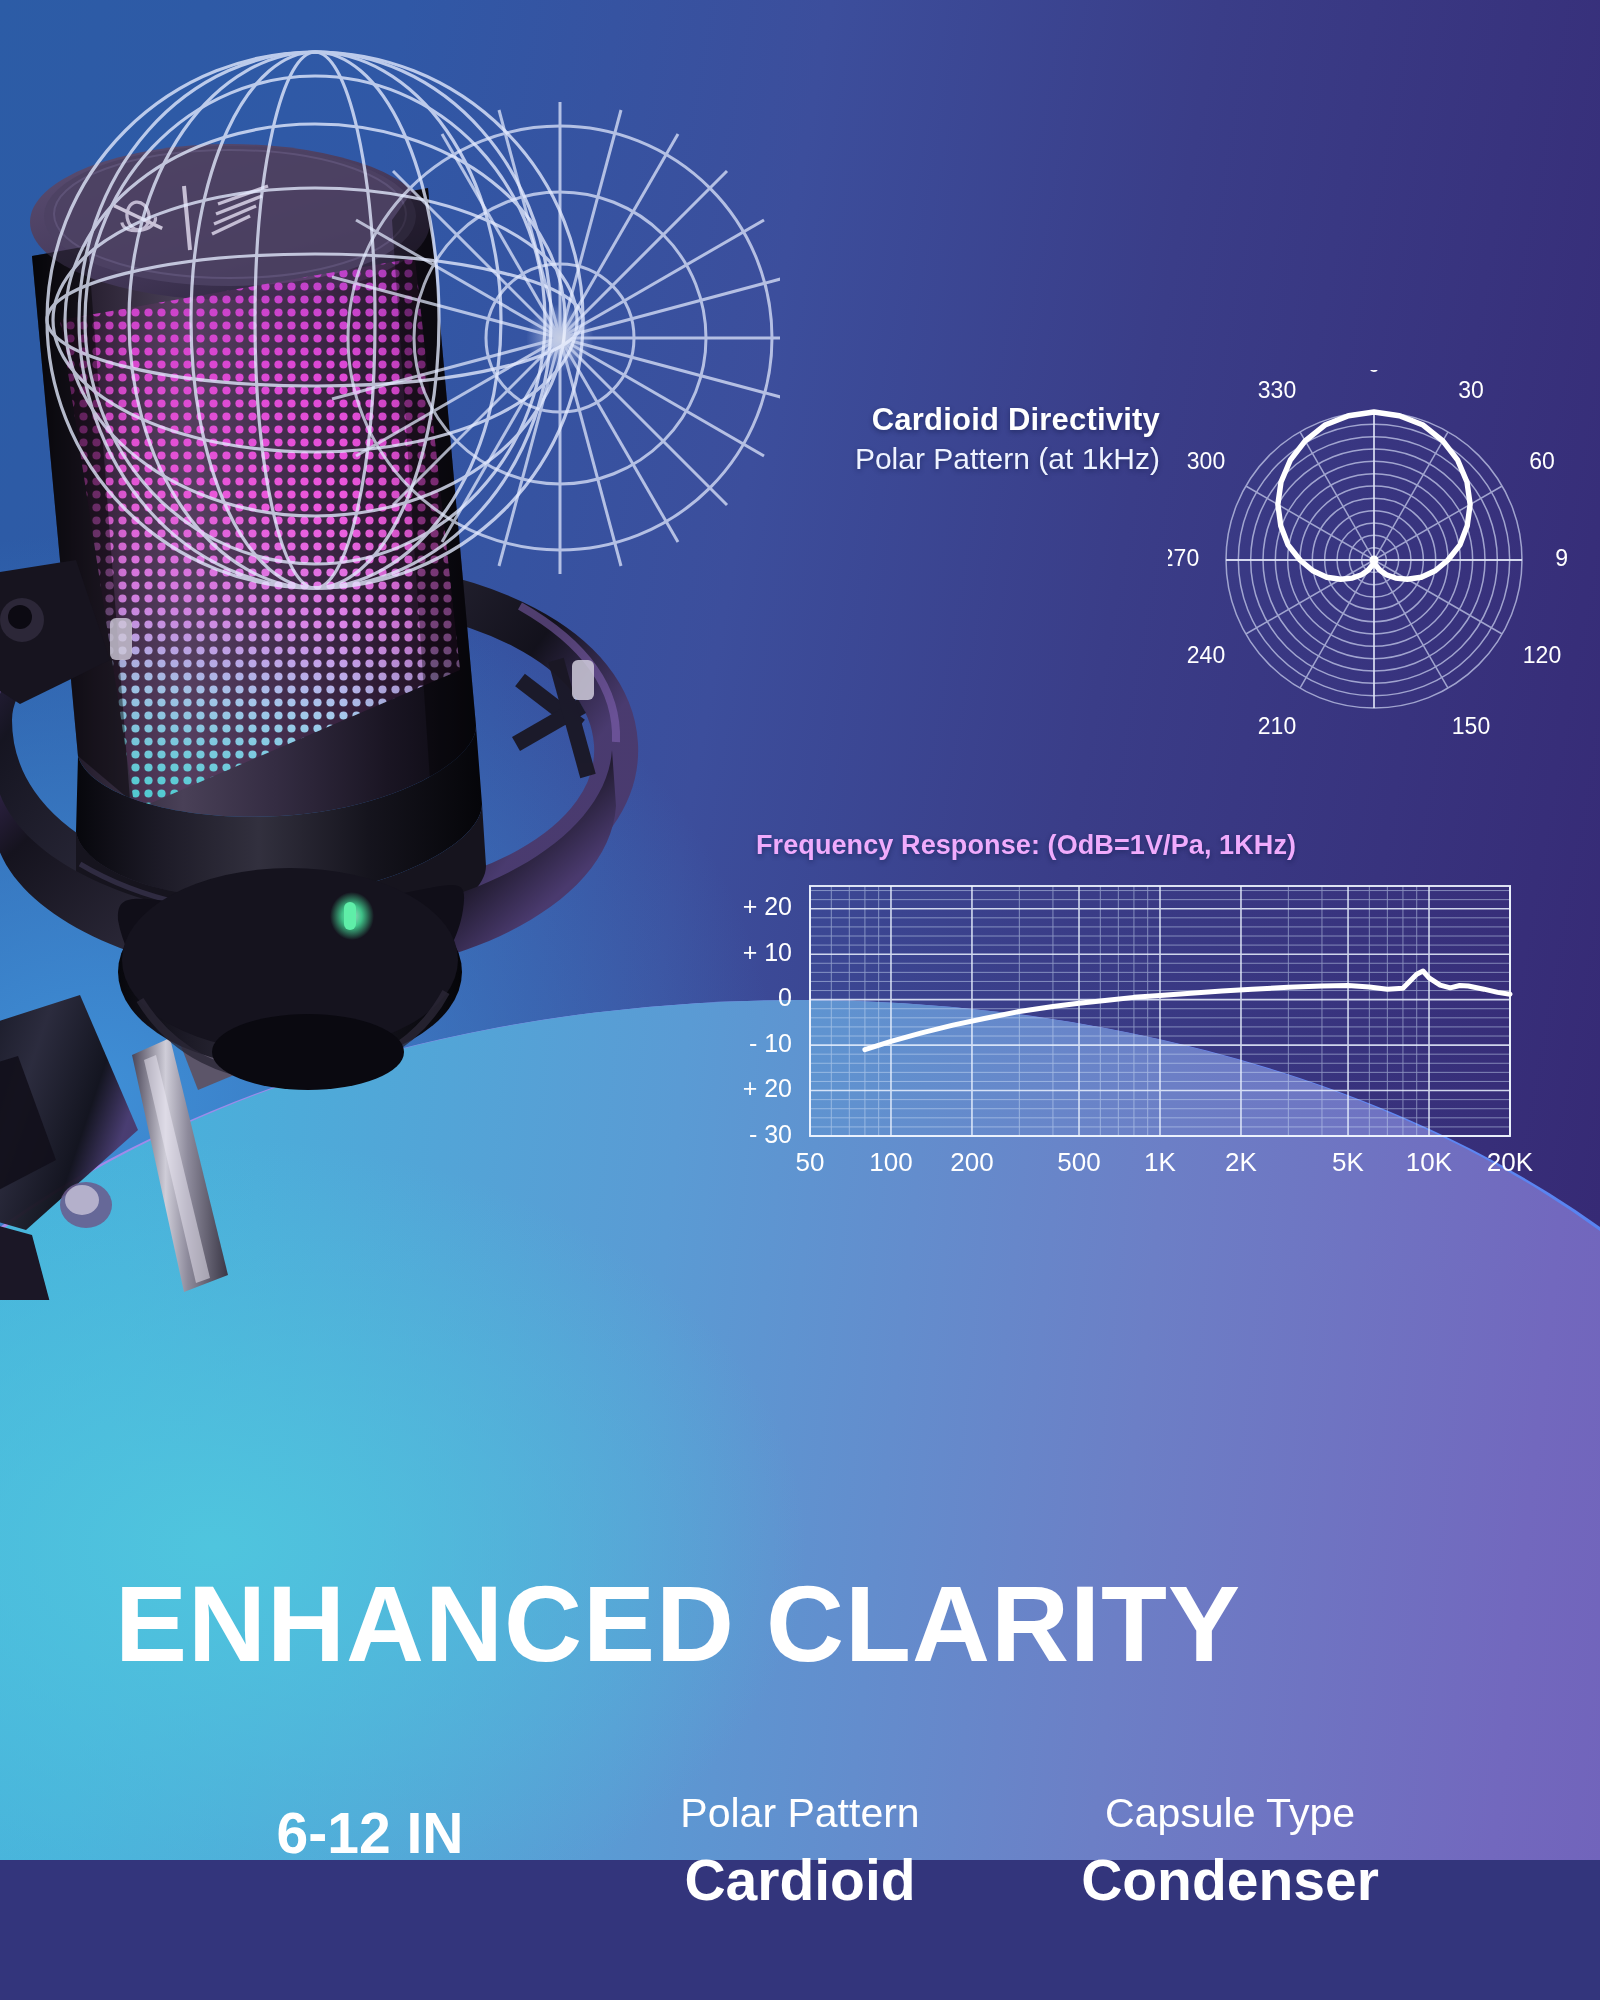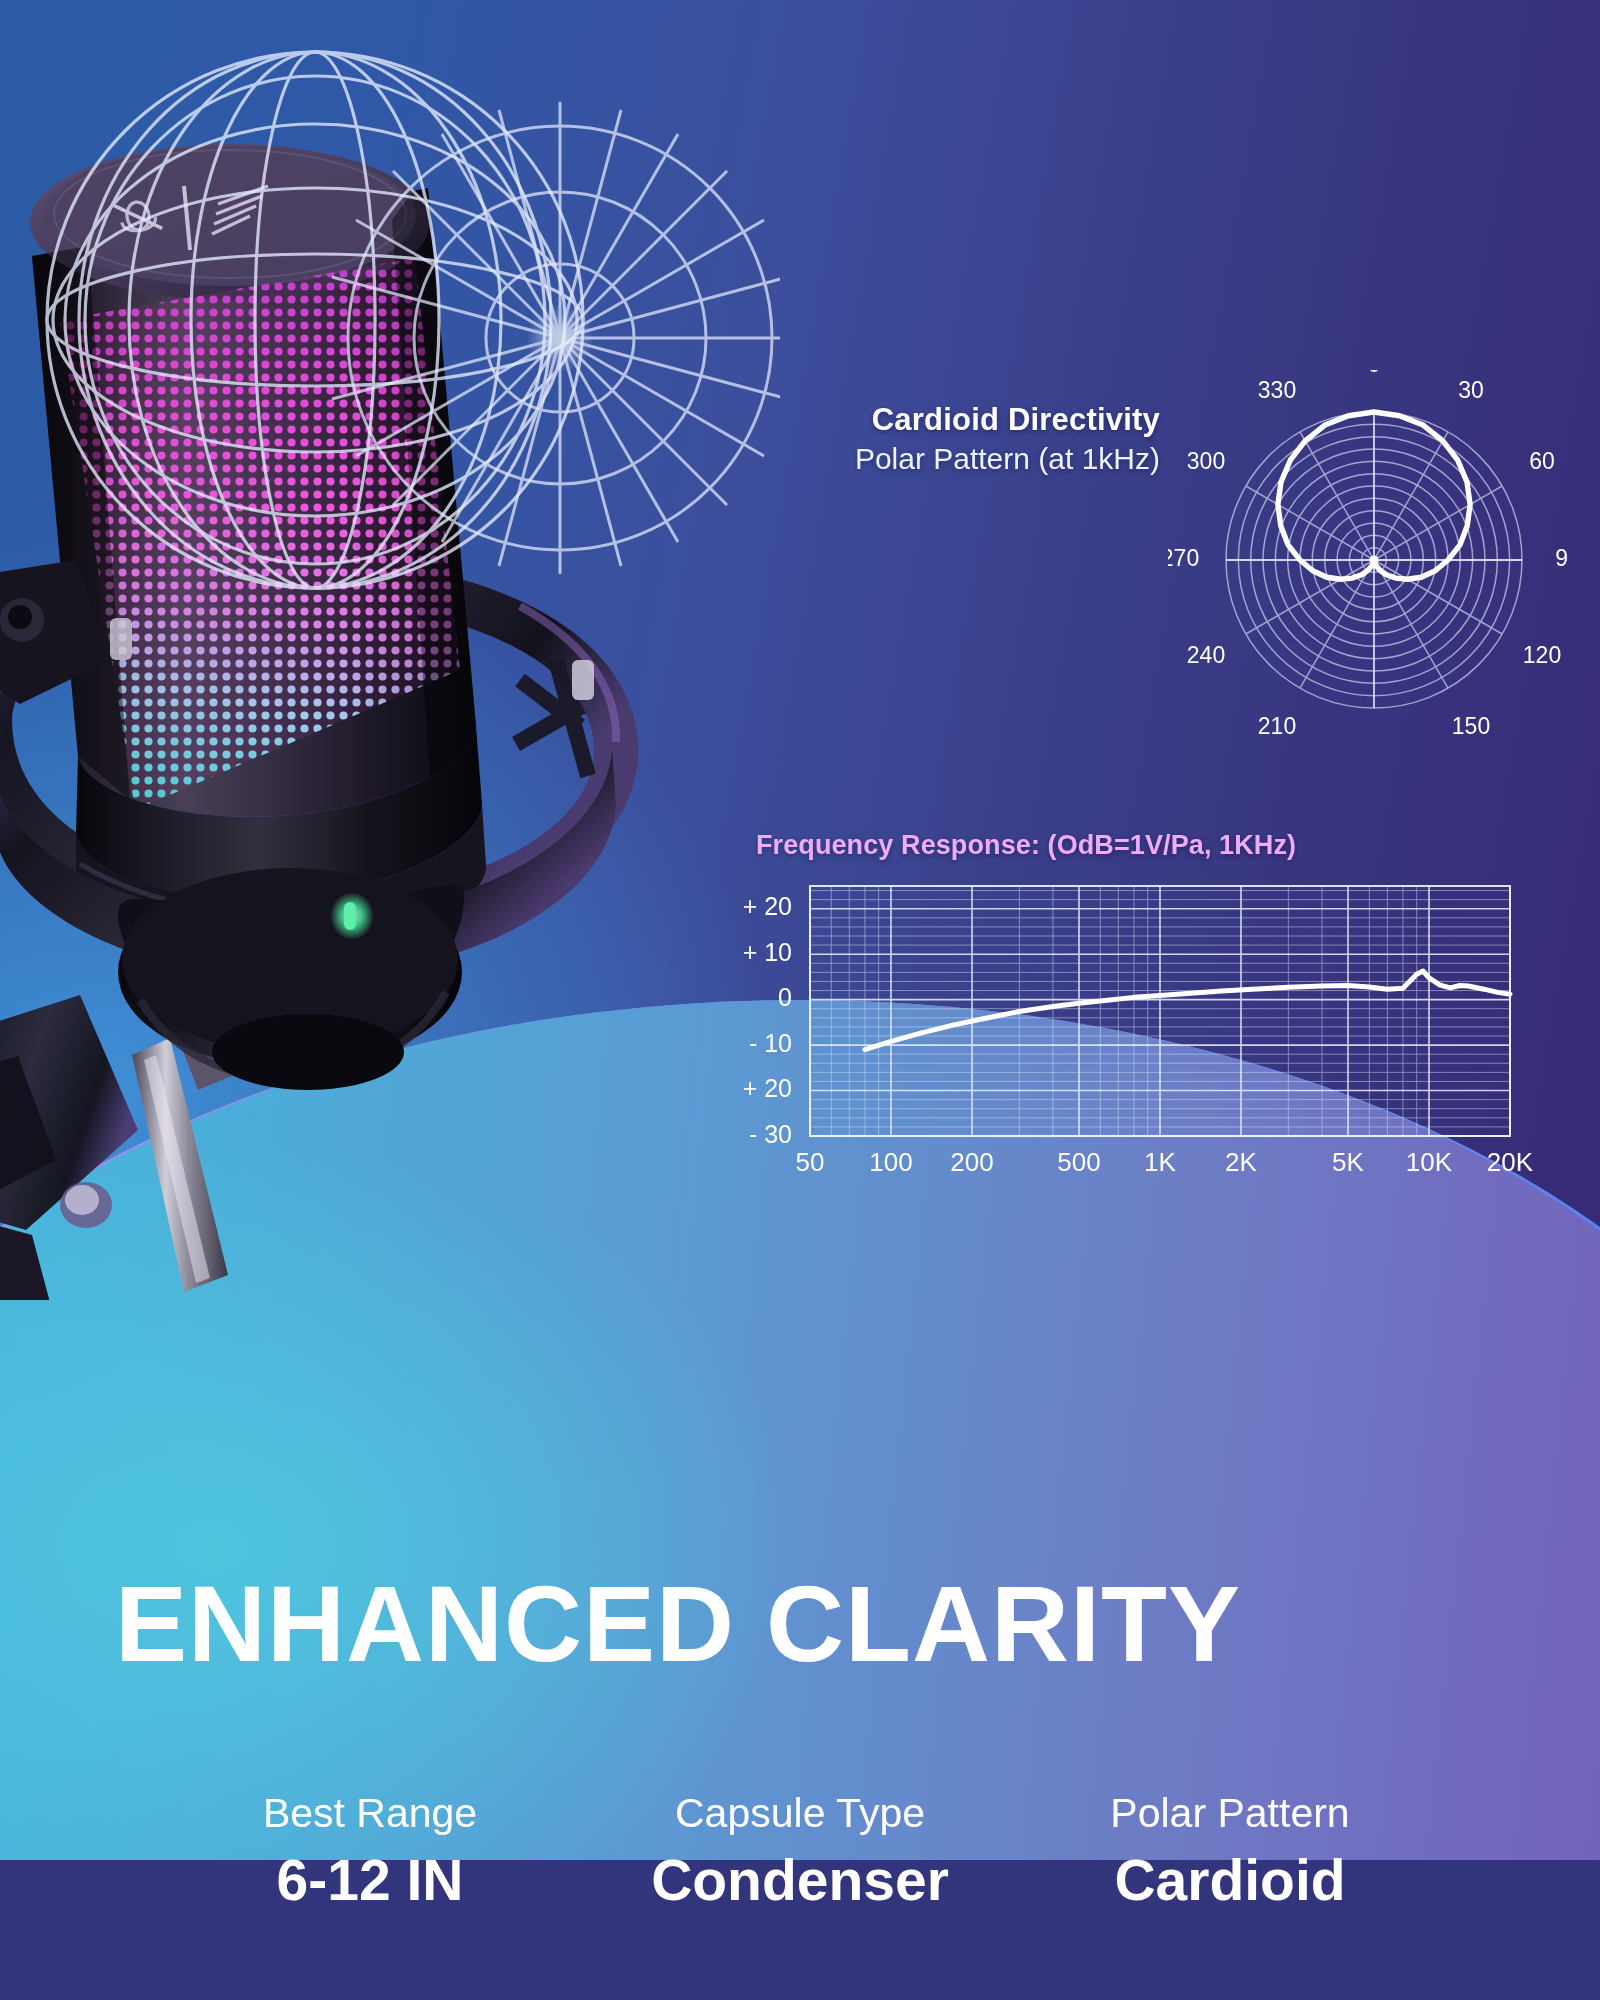--- a/index.html
+++ b/index.html
@@ -455,26 +455,25 @@
             <text x="820.0" y="274">20K</text>
           </g>
       </svg>
     </div>
   </div>
 
   <div class="headline">ENHANCED CLARITY</div>
 
   <div class="specs">
     <div class="spec">
-      <div class="spec-label">Best Range</div>
       <div class="spec-value">6-12 IN</div>
+    </div>
+    <div class="spec">
+      <div class="spec-label">Polar Pattern</div>
+      <div class="spec-value">Cardioid</div>
     </div>
     <div class="spec">
       <div class="spec-label">Capsule Type</div>
       <div class="spec-value">Condenser</div>
     </div>
-    <div class="spec">
-      <div class="spec-label">Polar Pattern</div>
-      <div class="spec-value">Cardioid</div>
-    </div>
   </div>
 
 </div>
 
 </body></html>

